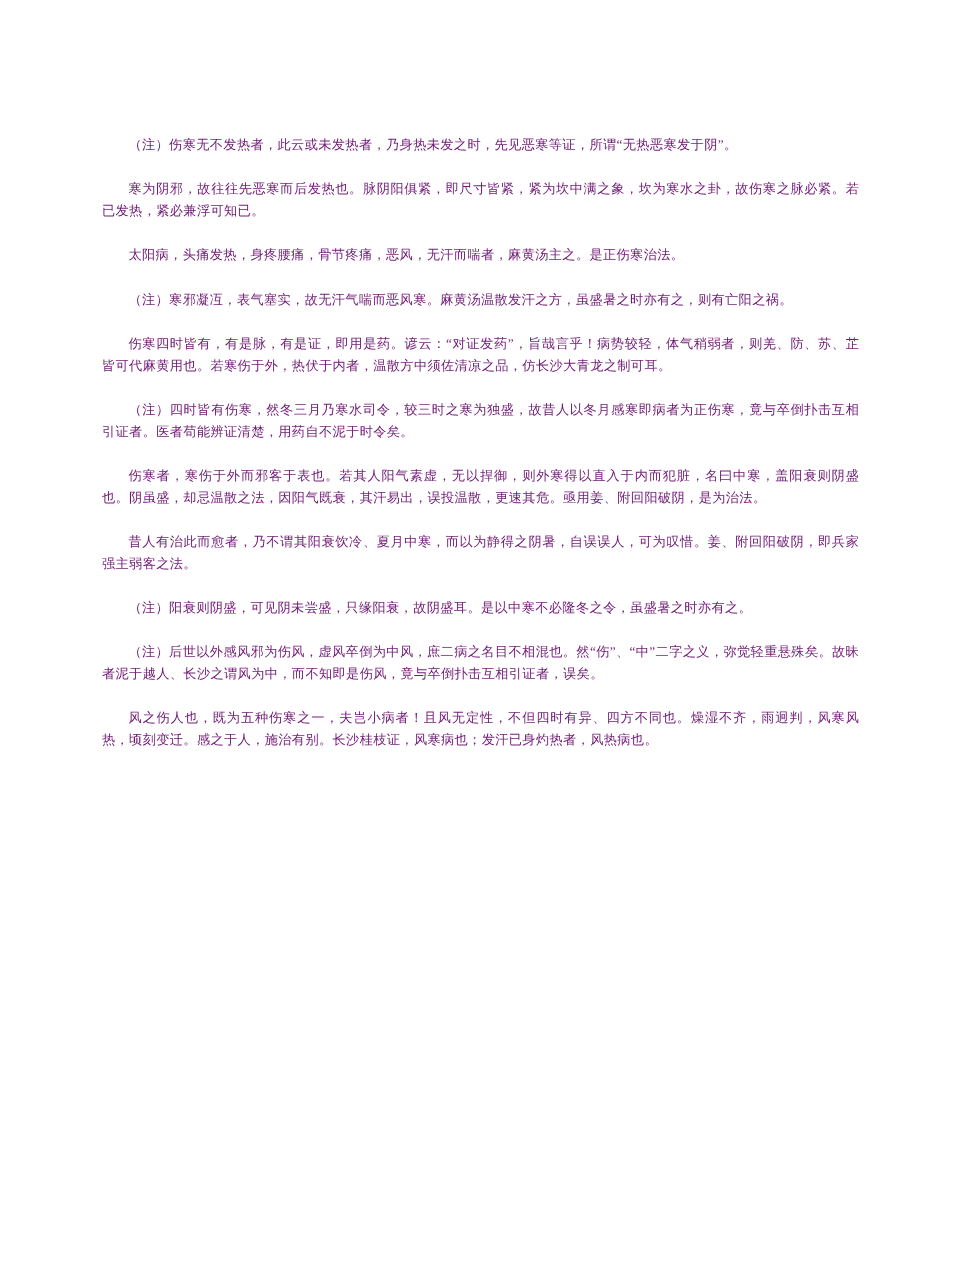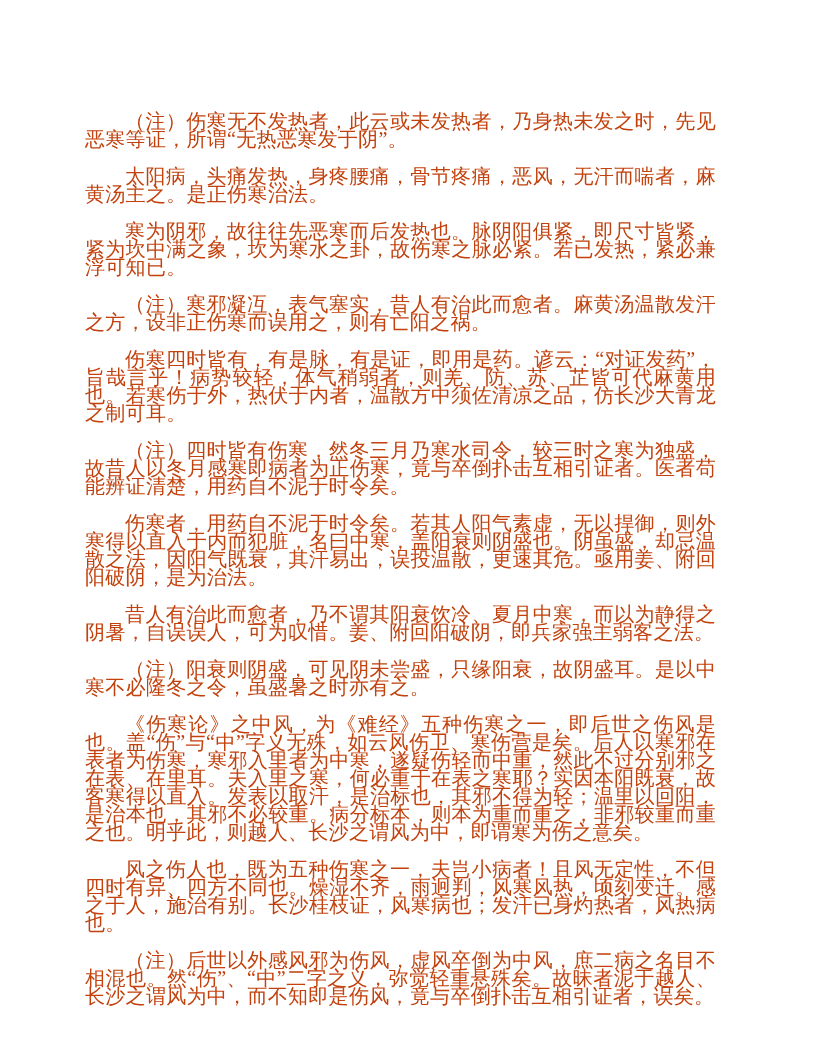--- a/index.html
+++ b/index.html
@@ -16,40 +16,39 @@
   }
   .content {
     position: absolute;
     left: 85px;
     top: 112px;
     width: 647px;
   }
   p.para {
     margin: 0 16px 19px 0;
     font-family: "Liberation Serif", "DejaVu Serif", serif;
-    font-size: 20px;
+    font-size: 11px;
     line-height: 18px;
     letter-spacing: 0.3px;
-    color: #c2410c;
+    color: #701a75;
     text-align: justify;
     text-indent: 2em;
     word-break: break-all;
   }
 </style>
 </head>
 <body>
 
 <div class="page">
   <div class="content">
     <p class="para">（注）伤寒无不发热者，此云或未发热者，乃身热未发之时，先见恶寒等证，所谓“无热恶寒发于阴”。</p>
+    <p class="para">寒为阴邪，故往往先恶寒而后发热也。脉阴阳俱紧，即尺寸皆紧，紧为坎中满之象，坎为寒水之卦，故伤寒之脉必紧。若已发热，紧必兼浮可知已。</p>
     <p class="para">太阳病，头痛发热，身疼腰痛，骨节疼痛，恶风，无汗而喘者，麻黄汤主之。是正伤寒治法。</p>
-    <p class="para">寒为阴邪，故往往先恶寒而后发热也。脉阴阳俱紧，即尺寸皆紧，紧为坎中满之象，坎为寒水之卦，故伤寒之脉必紧。若已发热，紧必兼浮可知已。</p>
-    <p class="para">（注）寒邪凝冱，表气塞实，昔人有治此而愈者。麻黄汤温散发汗之方，设非正伤寒而误用之，则有亡阳之祸。</p>
+    <p class="para">（注）寒邪凝冱，表气塞实，故无汗气喘而恶风寒。麻黄汤温散发汗之方，虽盛暑之时亦有之，则有亡阳之祸。</p>
     <p class="para">伤寒四时皆有，有是脉，有是证，即用是药。谚云：“对证发药”，旨哉言乎！病势较轻，体气稍弱者，则羌、防、苏、芷皆可代麻黄用也。若寒伤于外，热伏于内者，温散方中须佐清凉之品，仿长沙大青龙之制可耳。</p>
     <p class="para">（注）四时皆有伤寒，然冬三月乃寒水司令，较三时之寒为独盛，故昔人以冬月感寒即病者为正伤寒，竟与卒倒扑击互相引证者。医者苟能辨证清楚，用药自不泥于时令矣。</p>
-    <p class="para">伤寒者，用药自不泥于时令矣。若其人阳气素虚，无以捍御，则外寒得以直入于内而犯脏，名曰中寒，盖阳衰则阴盛也。阴虽盛，却忌温散之法，因阳气既衰，其汗易出，误投温散，更速其危。亟用姜、附回阳破阴，是为治法。</p>
+    <p class="para">伤寒者，寒伤于外而邪客于表也。若其人阳气素虚，无以捍御，则外寒得以直入于内而犯脏，名曰中寒，盖阳衰则阴盛也。阴虽盛，却忌温散之法，因阳气既衰，其汗易出，误投温散，更速其危。亟用姜、附回阳破阴，是为治法。</p>
     <p class="para">昔人有治此而愈者，乃不谓其阳衰饮冷、夏月中寒，而以为静得之阴暑，自误误人，可为叹惜。姜、附回阳破阴，即兵家强主弱客之法。</p>
     <p class="para">（注）阳衰则阴盛，可见阴未尝盛，只缘阳衰，故阴盛耳。是以中寒不必隆冬之令，虽盛暑之时亦有之。</p>
-    <p class="para">《伤寒论》之中风，为《难经》五种伤寒之一，即后世之伤风是也。盖“伤”与“中”字义无殊，如云风伤卫、寒伤营是矣。后人以寒邪在表者为伤寒，寒邪入里者为中寒，遂疑伤轻而中重，然此不过分别邪之在表、在里耳。夫入里之寒，何必重于在表之寒耶？实因本阳既衰，故客寒得以直入。发表以取汗，是治标也，其邪不得为轻；温里以回阳，是治本也，其邪不必较重。病分标本，则本为重而重之，非邪较重而重之也。明乎此，则越人、长沙之谓风为中，即谓寒为伤之意矣。</p>
+    <p class="para">（注）后世以外感风邪为伤风，虚风卒倒为中风，庶二病之名目不相混也。然“伤”、“中”二字之义，弥觉轻重悬殊矣。故昧者泥于越人、长沙之谓风为中，而不知即是伤风，竟与卒倒扑击互相引证者，误矣。</p>
     <p class="para">风之伤人也，既为五种伤寒之一，夫岂小病者！且风无定性，不但四时有异、四方不同也。燥湿不齐，雨迥判，风寒风热，顷刻变迁。感之于人，施治有别。长沙桂枝证，风寒病也；发汗已身灼热者，风热病也。</p>
-    <p class="para">（注）后世以外感风邪为伤风，虚风卒倒为中风，庶二病之名目不相混也。然“伤”、“中”二字之义，弥觉轻重悬殊矣。故昧者泥于越人、长沙之谓风为中，而不知即是伤风，竟与卒倒扑击互相引证者，误矣。</p>
   </div>
 </div>
 
 </body></html>

